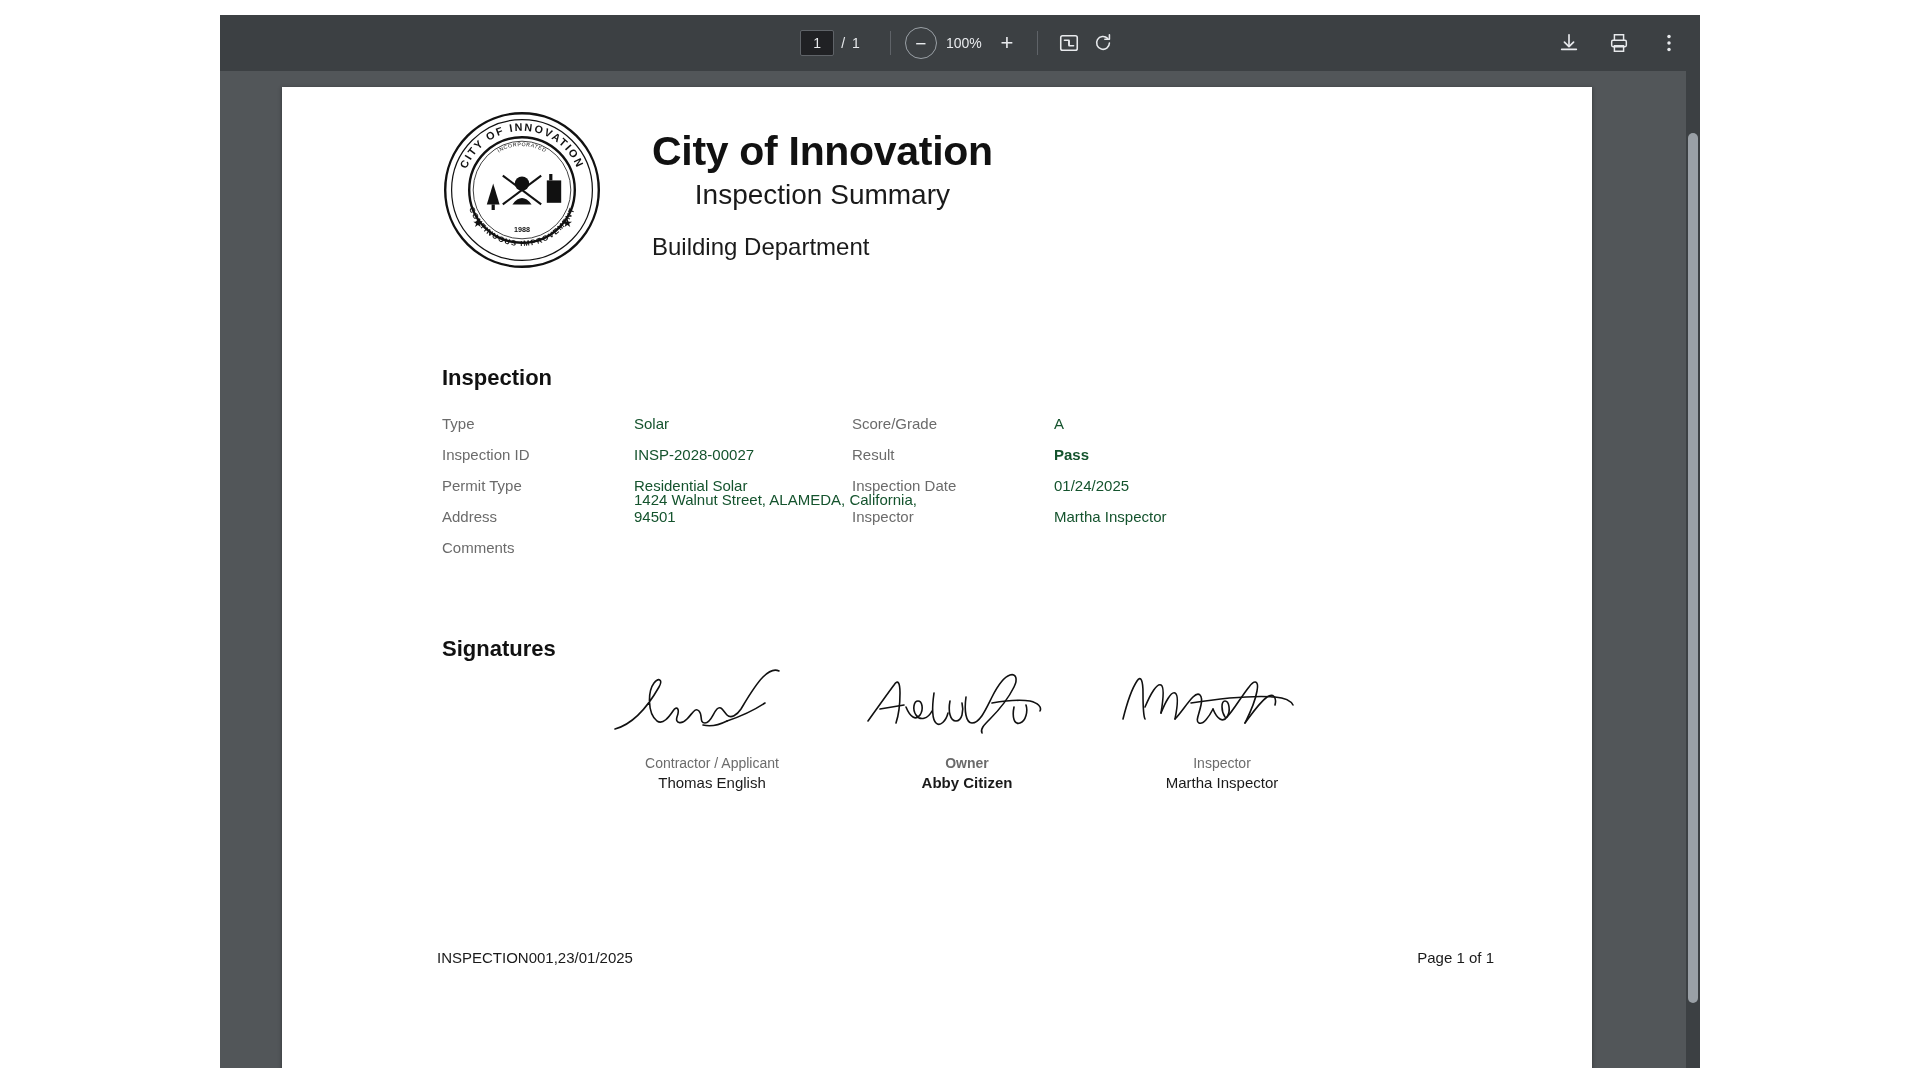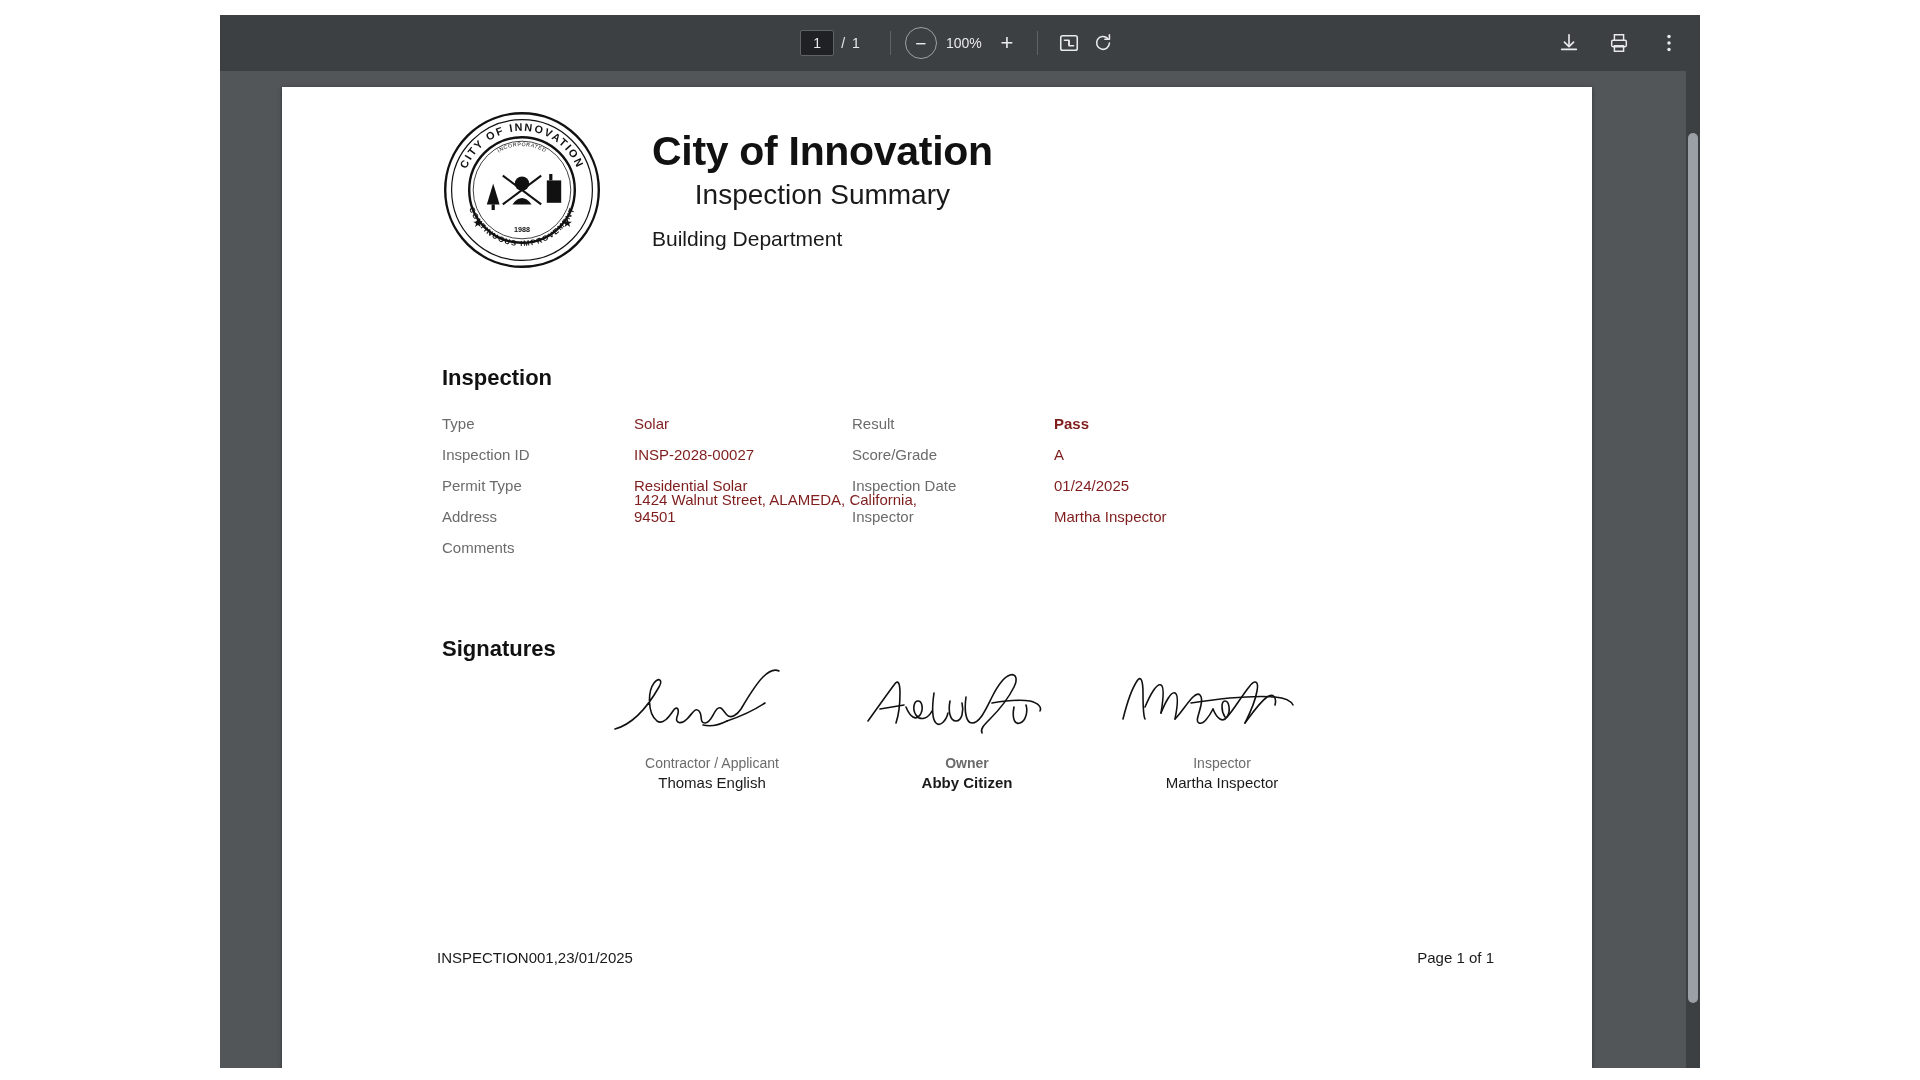--- a/index.html
+++ b/index.html
@@ -170,23 +170,23 @@
 
   .doc-sub1 {
     font-size: 28px;
     color: #1a1a1a;
     margin-top: 6px;
     line-height: 1.15;
     text-align: center;
   }
 
   .doc-sub2 {
-    font-size: 21px;
+    font-size: 24px;
     color: #1a1a1a;
-    margin-top: 16px;
+    margin-top: 22px;
     line-height: 1.15;
   }
 
   .section-title {
     position: absolute;
     font-size: 22px;
     font-weight: bold;
     color: #111;
   }
 
@@ -210,21 +210,21 @@
   .field-label {
     color: #6b6b6b;
     font-size: 15px;
     flex: 0 0 auto;
   }
 
   #col-left .field-label  { width: 192px; }
   #col-right .field-label { width: 202px; }
 
   .field-value {
-    color: #7f1d1d;
+    color: #14532d;
     font-size: 15px;
   }
 
   .field-value.bold { font-weight: bold; }
 
   
   .sig-group {
     position: absolute;
     text-align: center;
     width: 260px;
@@ -416,26 +416,26 @@
         <div class="field-value">1424 Walnut Street, ALAMEDA, California, 94501</div>
       </div>
       <div class="field-row">
         <div class="field-label">Comments</div>
         <div class="field-value"></div>
       </div>
     </div>
 
     <div class="fields-col" id="col-right">
       <div class="field-row">
+        <div class="field-label">Score/Grade</div>
+        <div class="field-value">A</div>
+      </div>
+      <div class="field-row">
         <div class="field-label">Result</div>
         <div class="field-value bold">Pass</div>
-      </div>
-      <div class="field-row">
-        <div class="field-label">Score/Grade</div>
-        <div class="field-value">A</div>
       </div>
       <div class="field-row">
         <div class="field-label">Inspection Date</div>
         <div class="field-value">01/24/2025</div>
       </div>
       <div class="field-row">
         <div class="field-label">Inspector</div>
         <div class="field-value">Martha Inspector</div>
       </div>
     </div>

